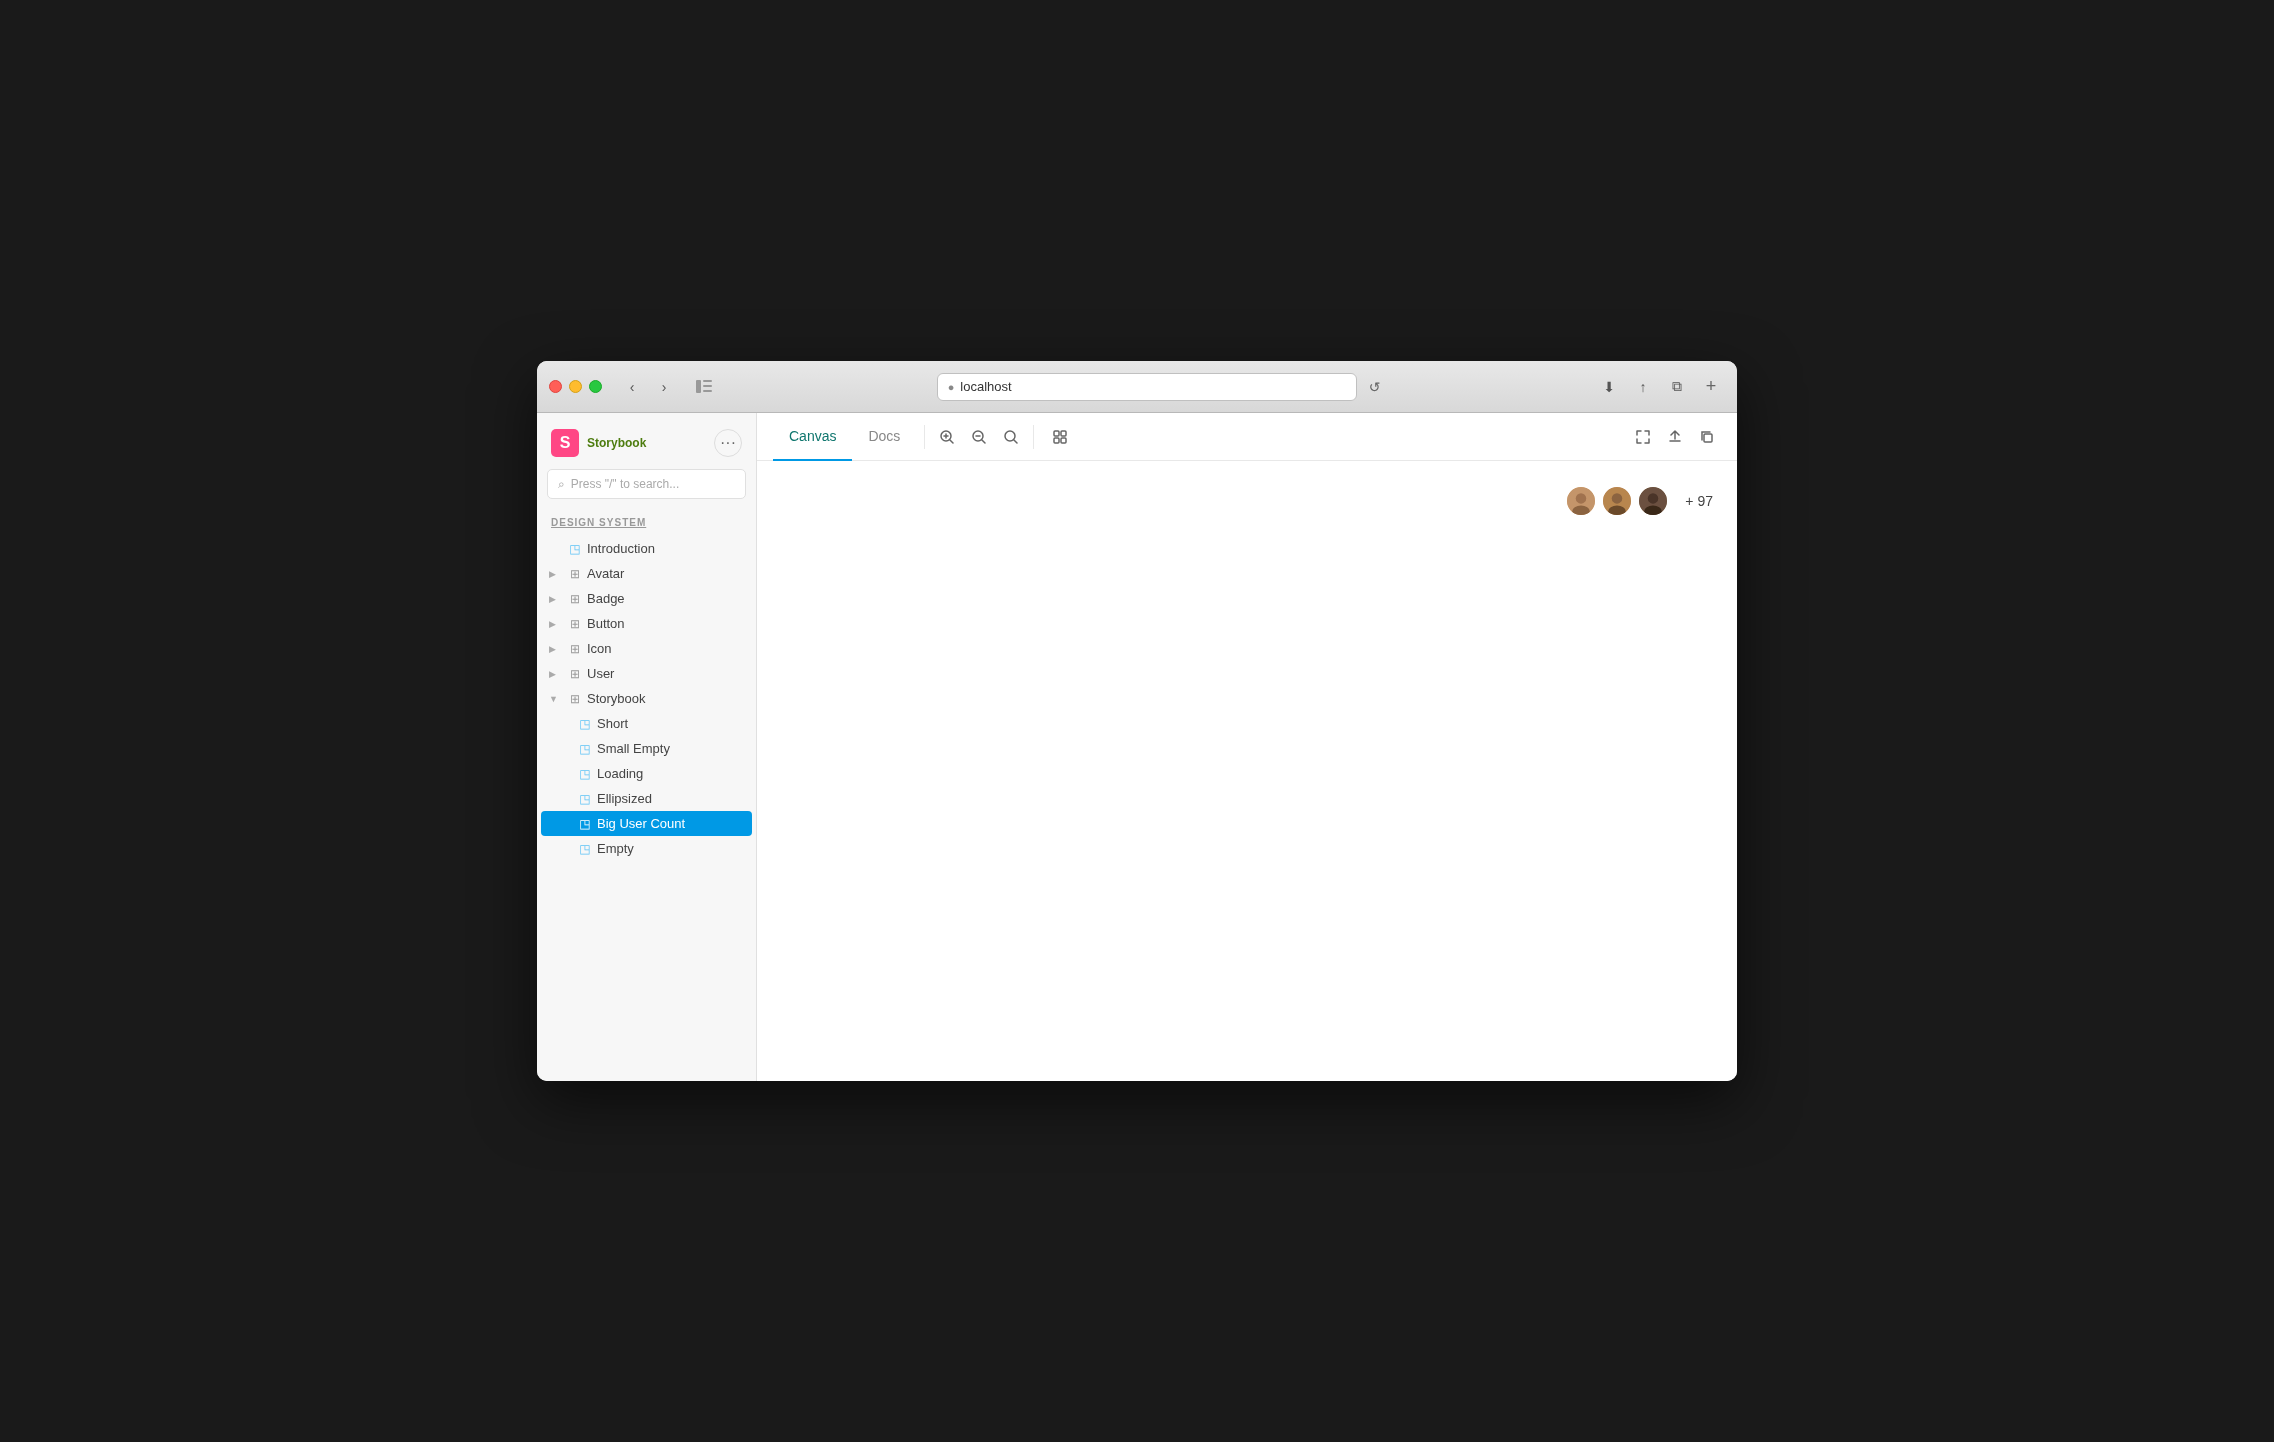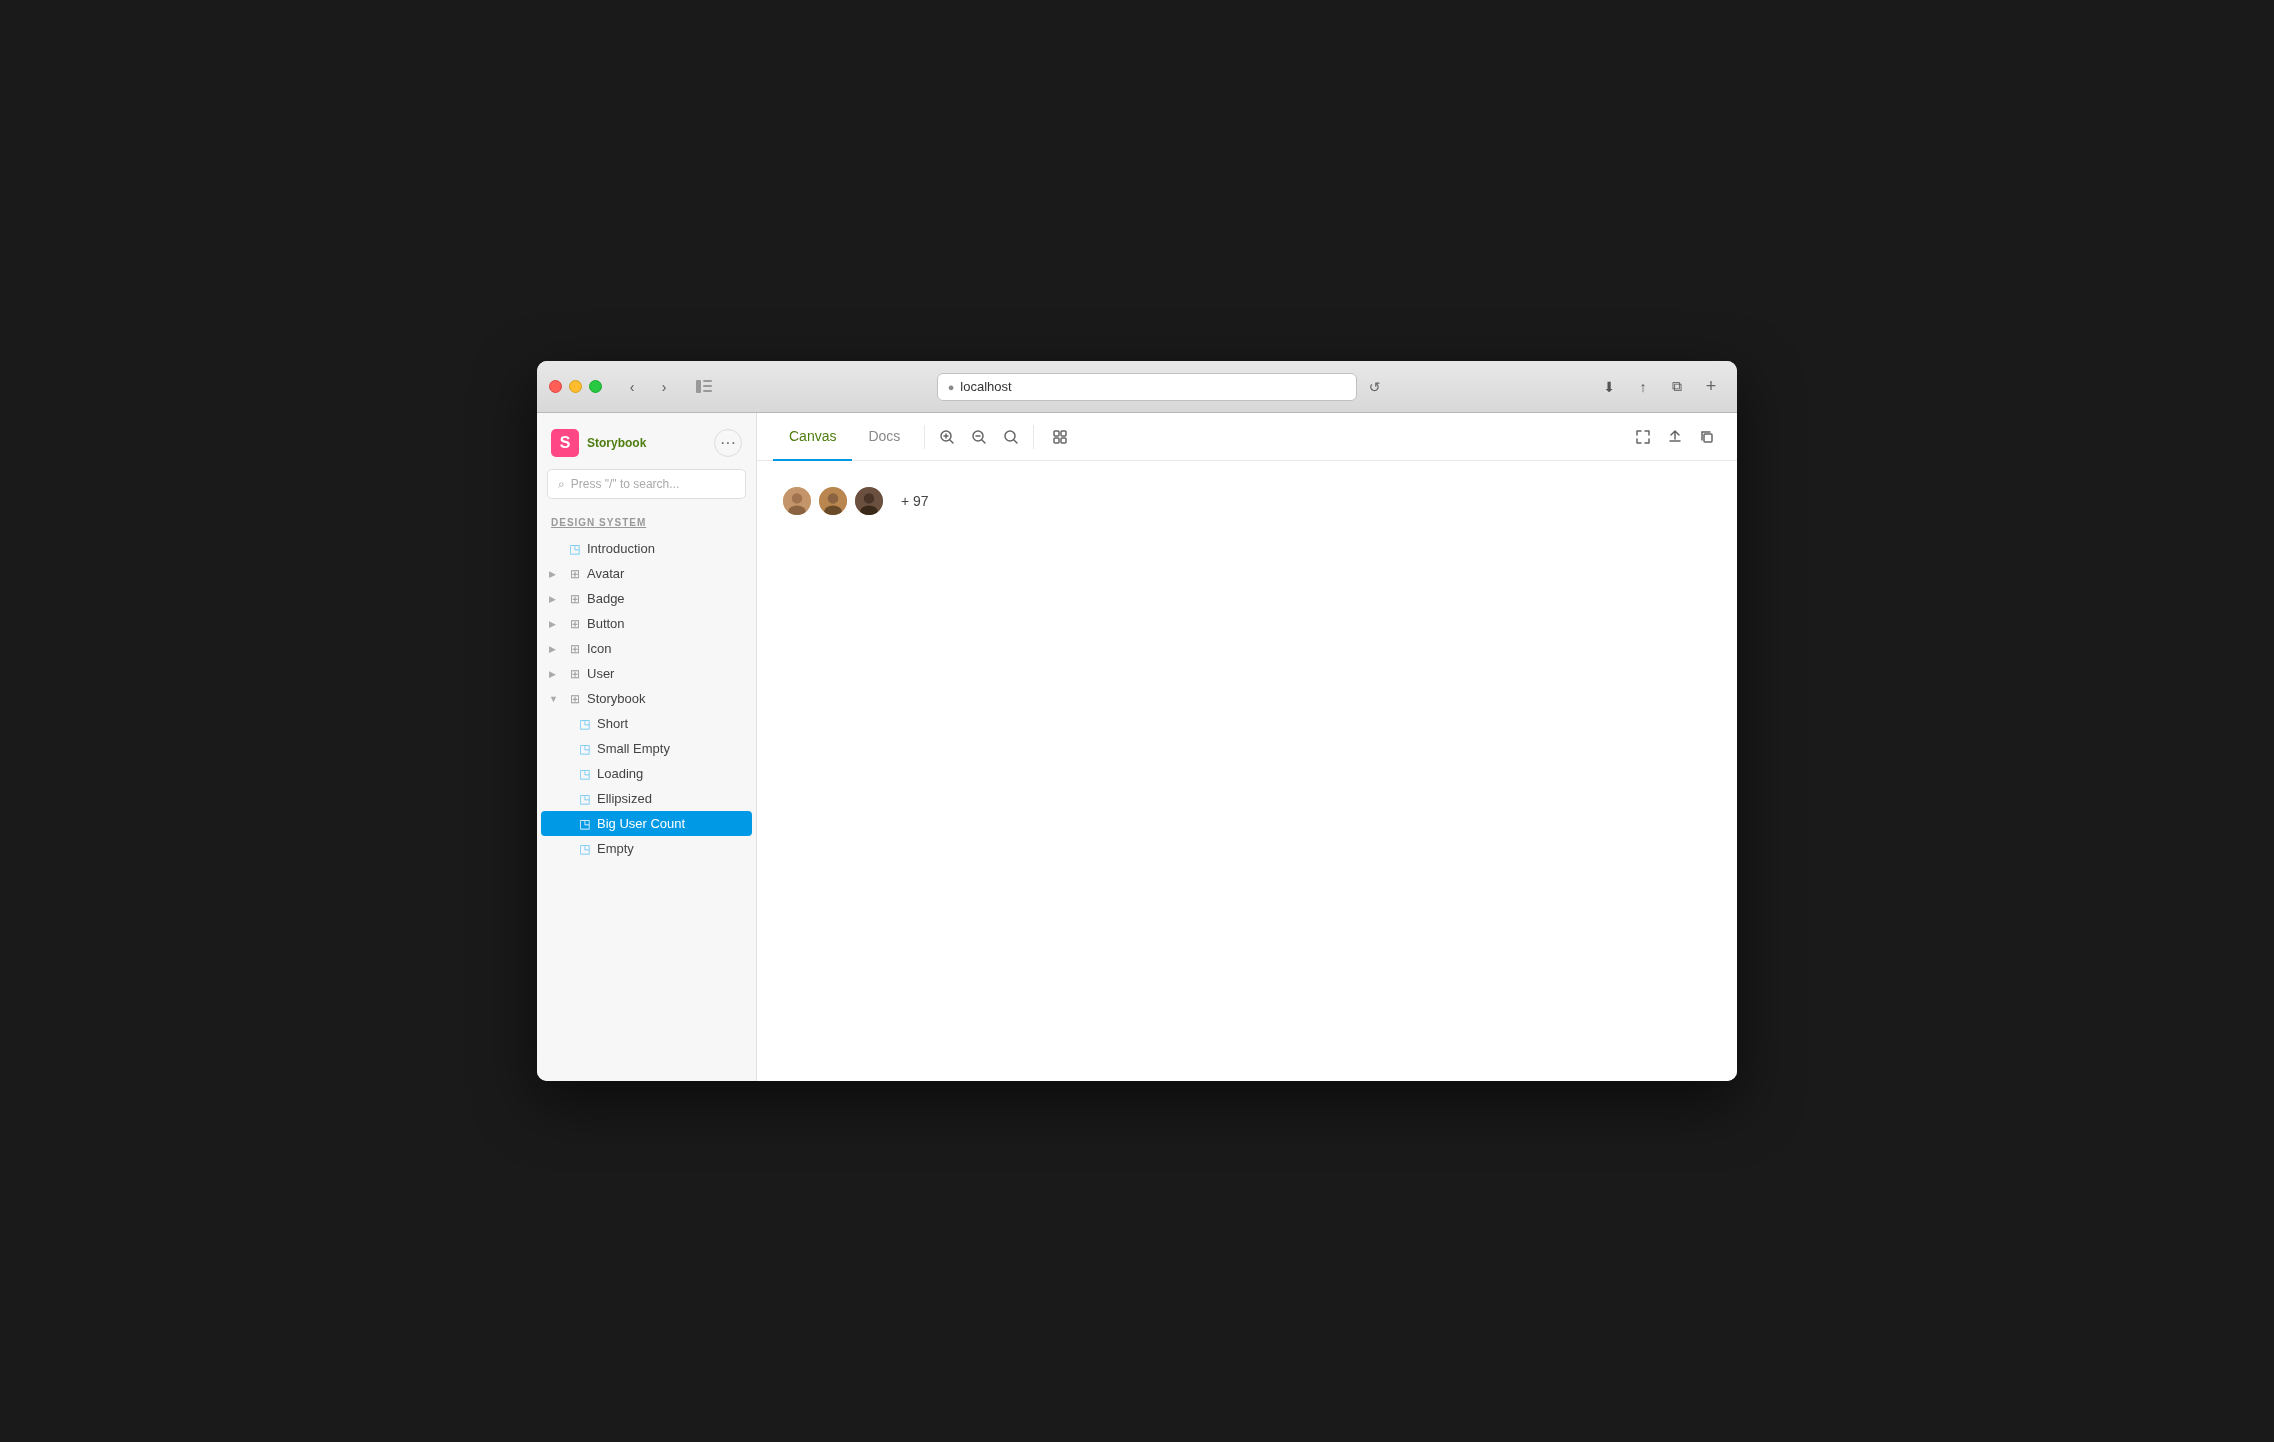--- a/index.html
+++ b/index.html
@@ -323,21 +323,21 @@
       height: 48px;
       display: flex;
       align-items: center;
       font-size: 14px;
       cursor: pointer;
       color: #888;
       border-bottom: 2px solid transparent;
     }
 
     .canvas-tab.active {
-      color: #4d7c0f;
+      color: #0f766e;
       border-bottom: 2px solid #0099e5;
     }
 
     .toolbar-divider {
       width: 1px;
       height: 24px;
       background: #e8e8e8;
       margin: 0 8px;
     }
 
@@ -401,20 +401,21 @@
     .canvas-preview {
       flex: 1;
       padding: 24px;
       overflow: auto;
     }
 
     .avatar-list-demo {
       display: flex;
       align-items: center;
       gap: 10px;
+      justify-content: flex-end;
     }
 
     .avatar-img {
       width: 32px;
       height: 32px;
       border-radius: 50%;
       border: 2px solid white;
       margin-left: -6px;
       overflow: hidden;
       background: #ccc;

